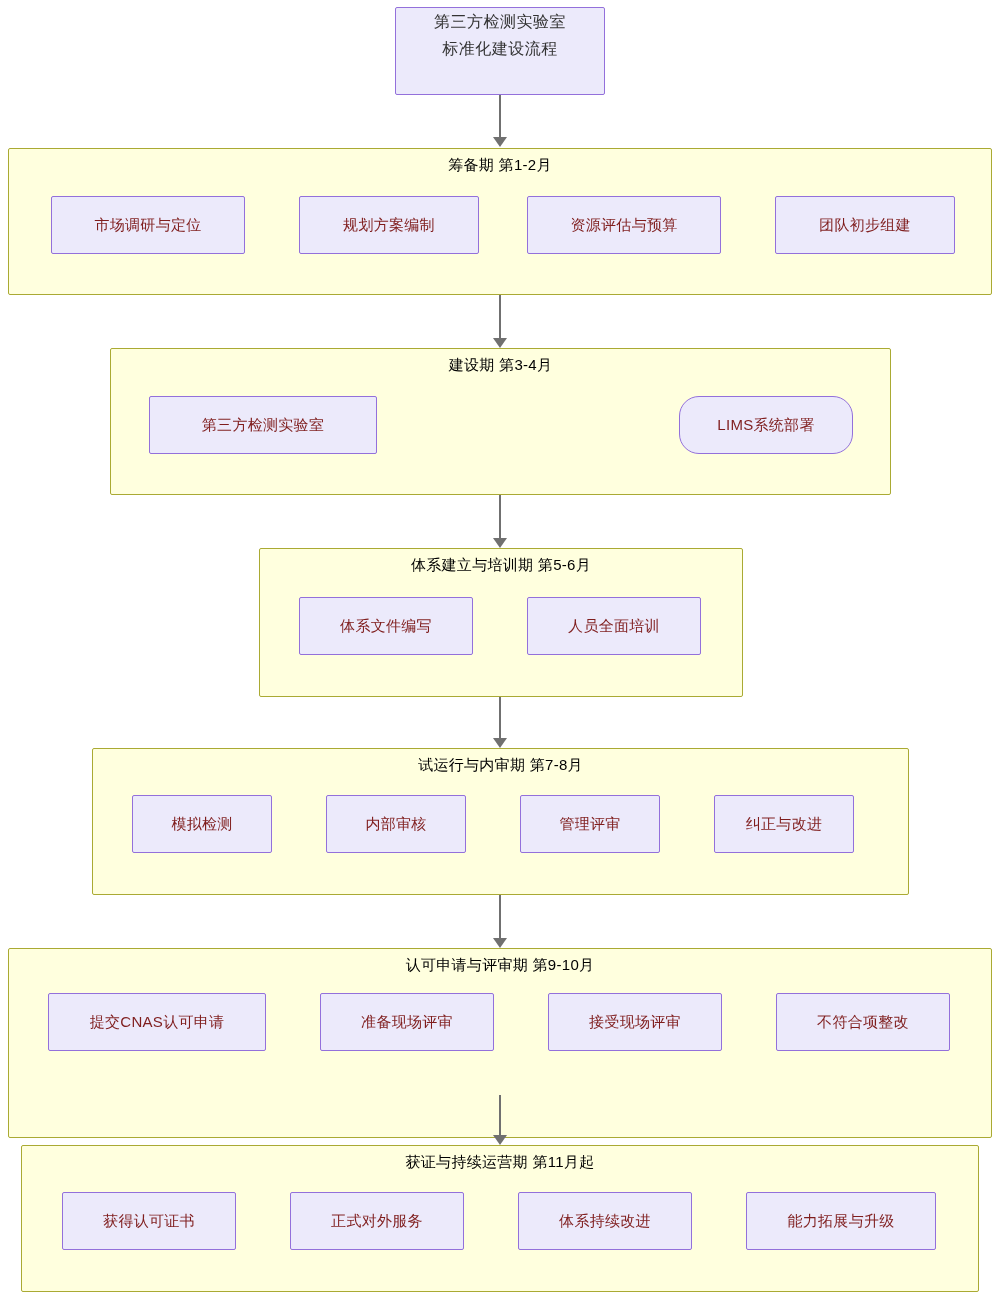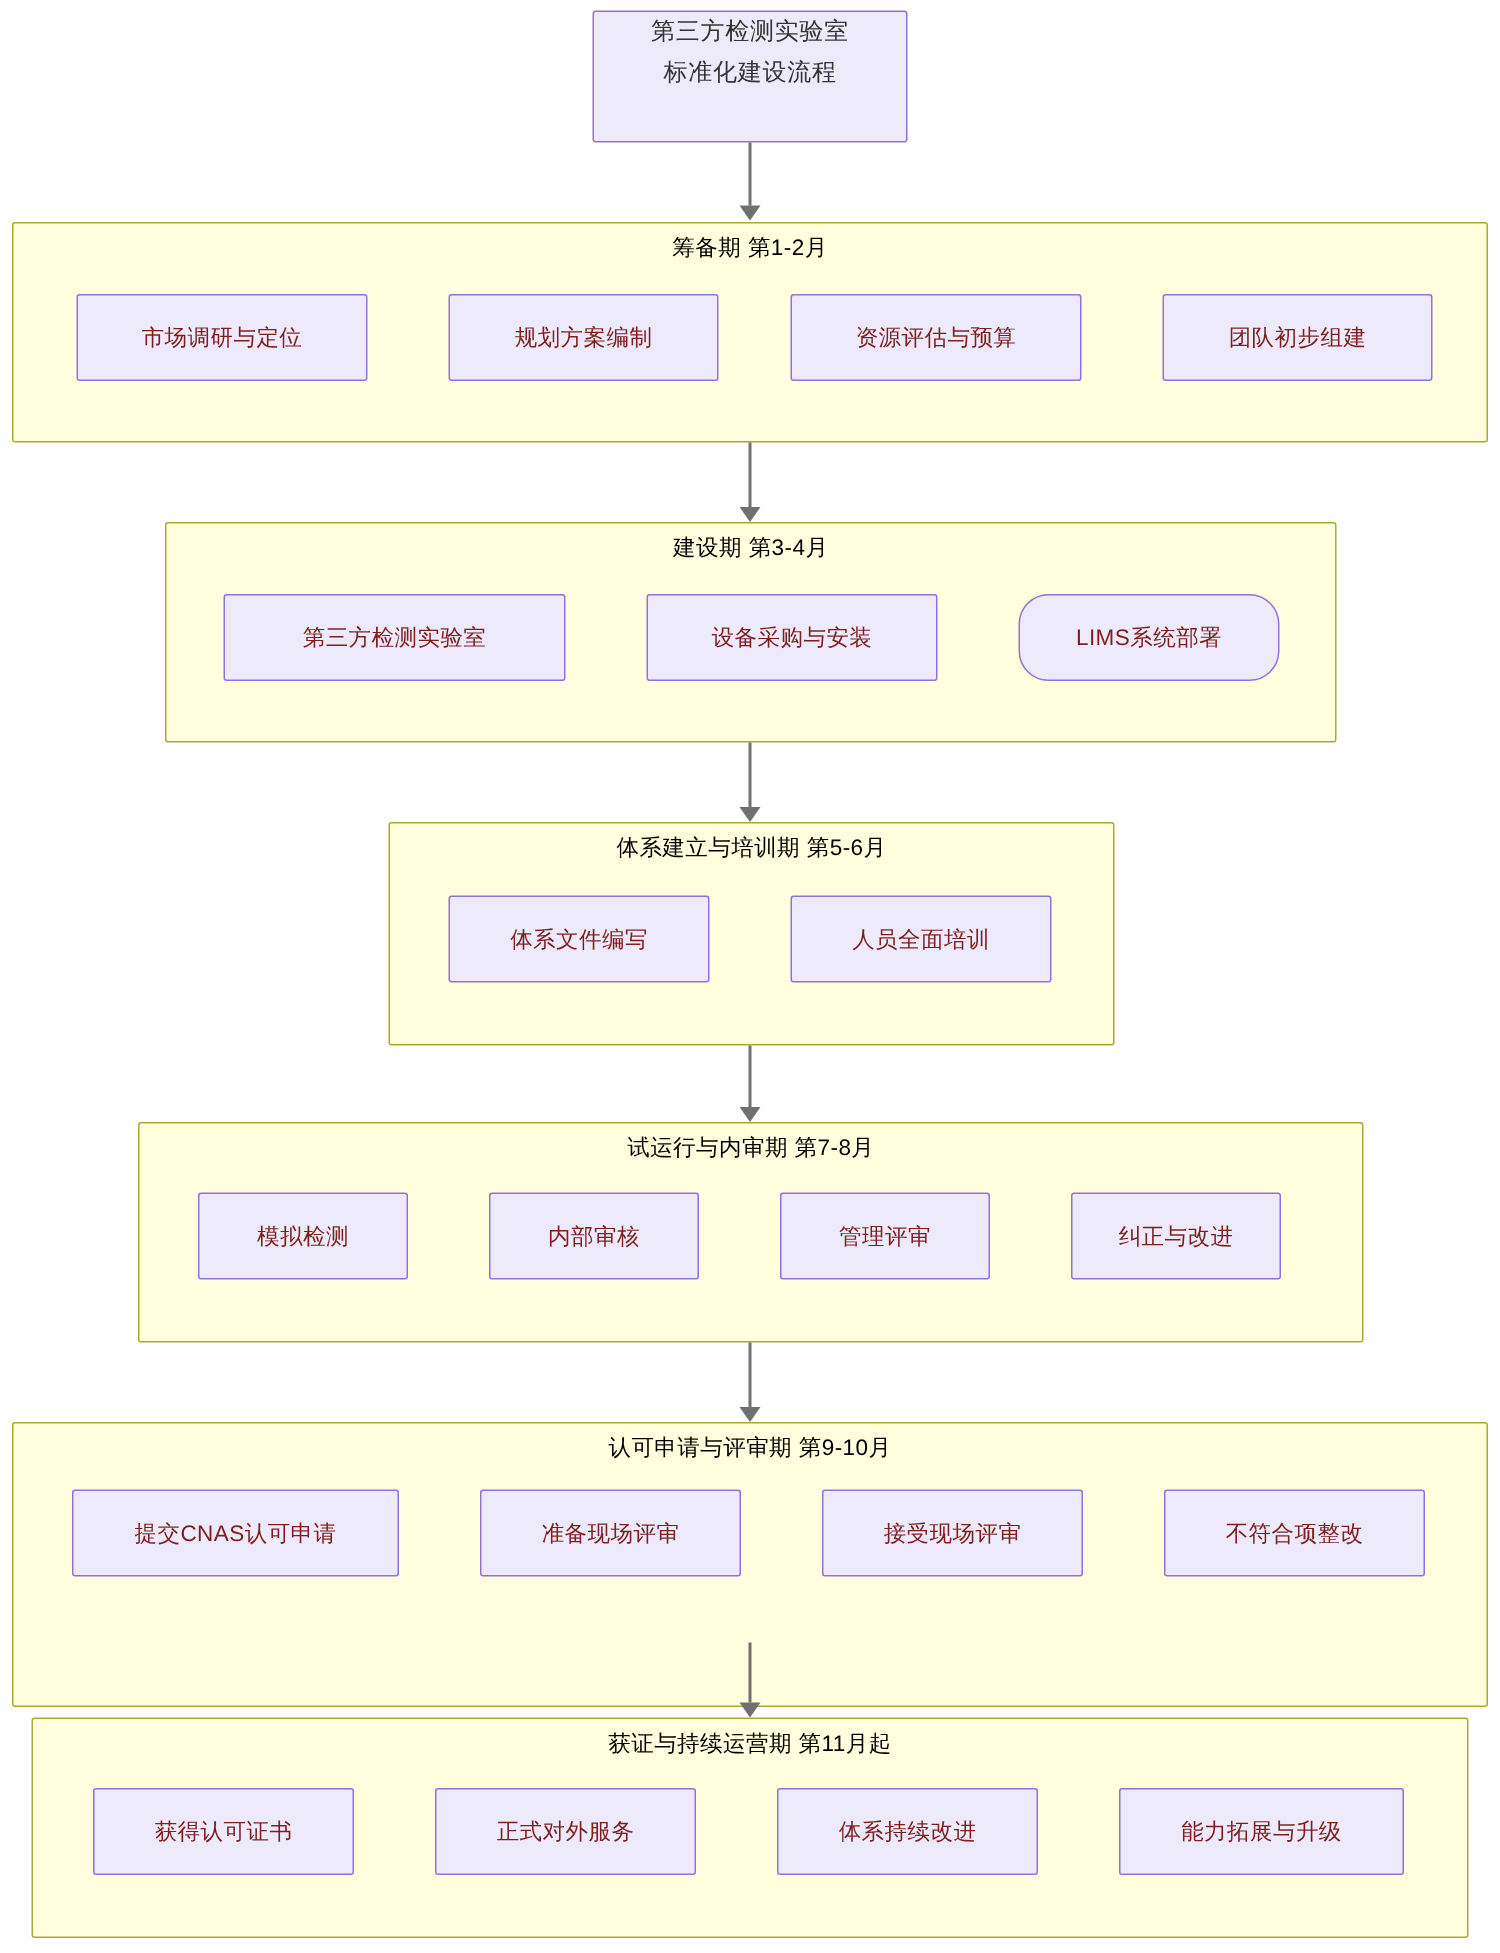--- a/index.html
+++ b/index.html
@@ -131,23 +131,20 @@
   <div class="connector" style="left:493px; top:295px; width:14px; height:53px;">
     <div class="stem" style="height:43px;"></div>
     <div class="head"></div>
   </div>
 
   <div class="phase" style="left:110px; top:348px; width:781px; height:147px;">
     <div class="phase-label">建设期 第3-4月</div>
     <div class="node" style="left:38px; top:47px; width:228px; height:58px;">
       <span>第三方检测实验室</span>
     </div>
-    <div class="node" style="left:320px; top:47px; width:194px; height:58px;">
-      <span>设备采购与安装</span>
-    </div>
     <div class="node" style="left:568px; top:47px; width:174px; height:58px;border-radius:20px;">
       <span>LIMS系统部署</span>
     </div>
   </div>
 
   <div class="connector" style="left:493px; top:495px; width:14px; height:53px;">
     <div class="stem" style="height:43px;"></div>
     <div class="head"></div>
   </div>
 

